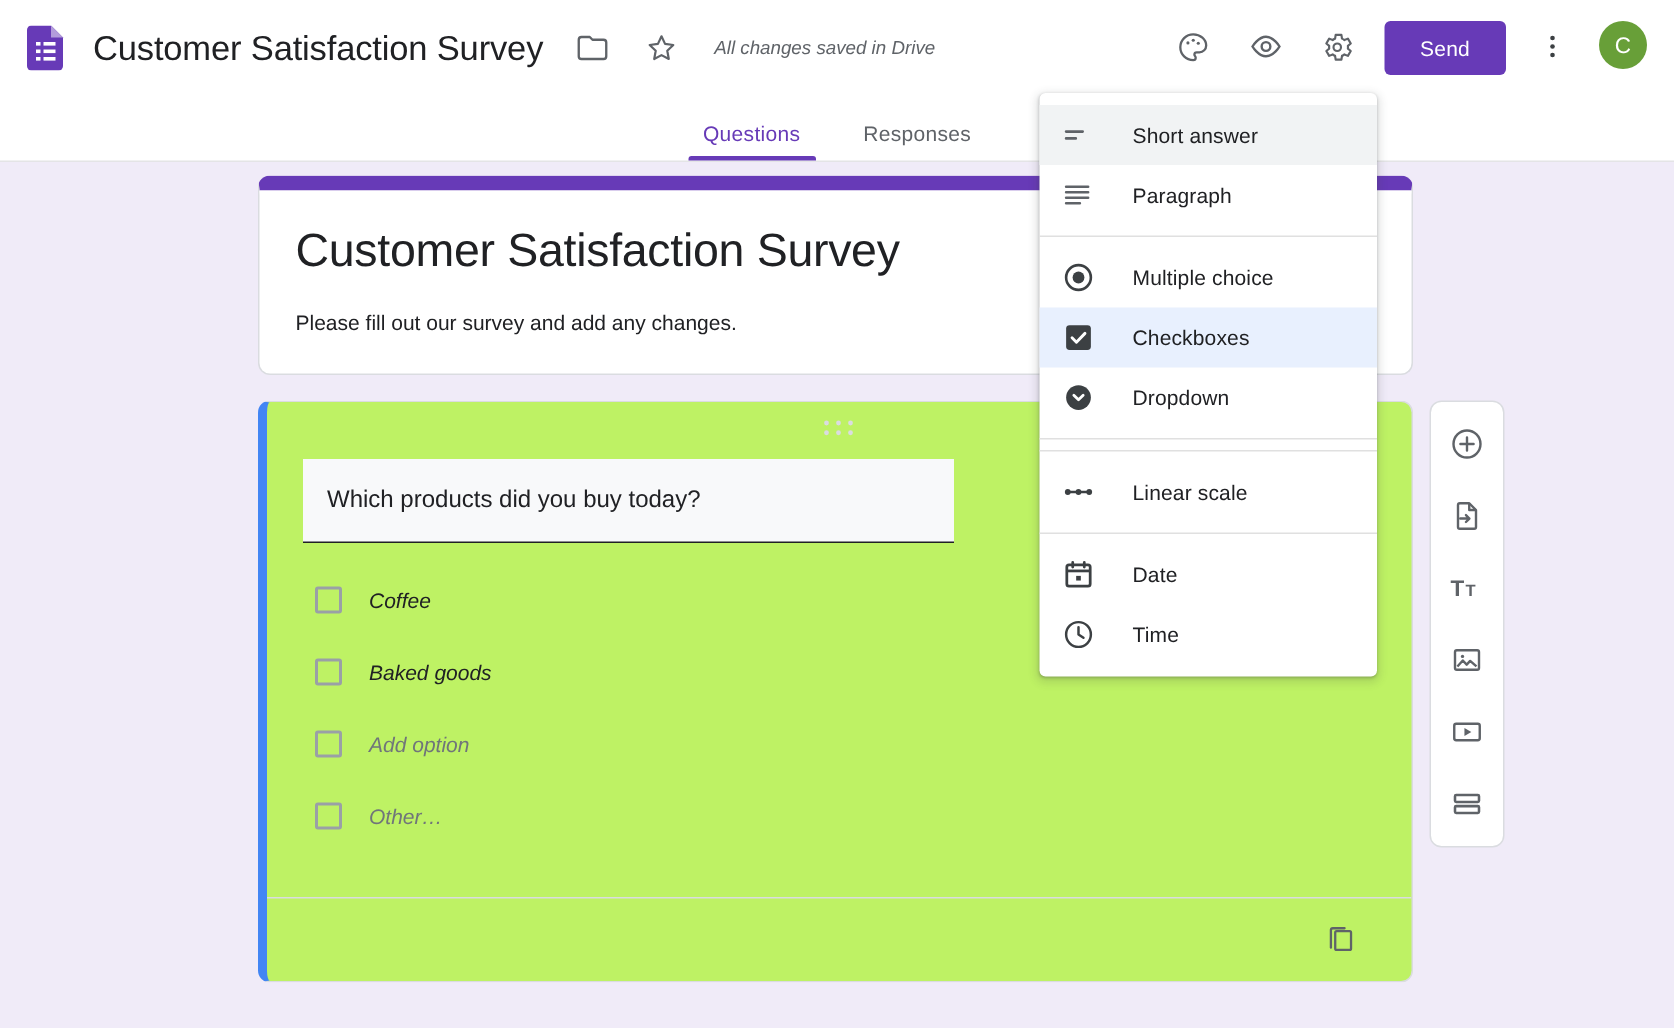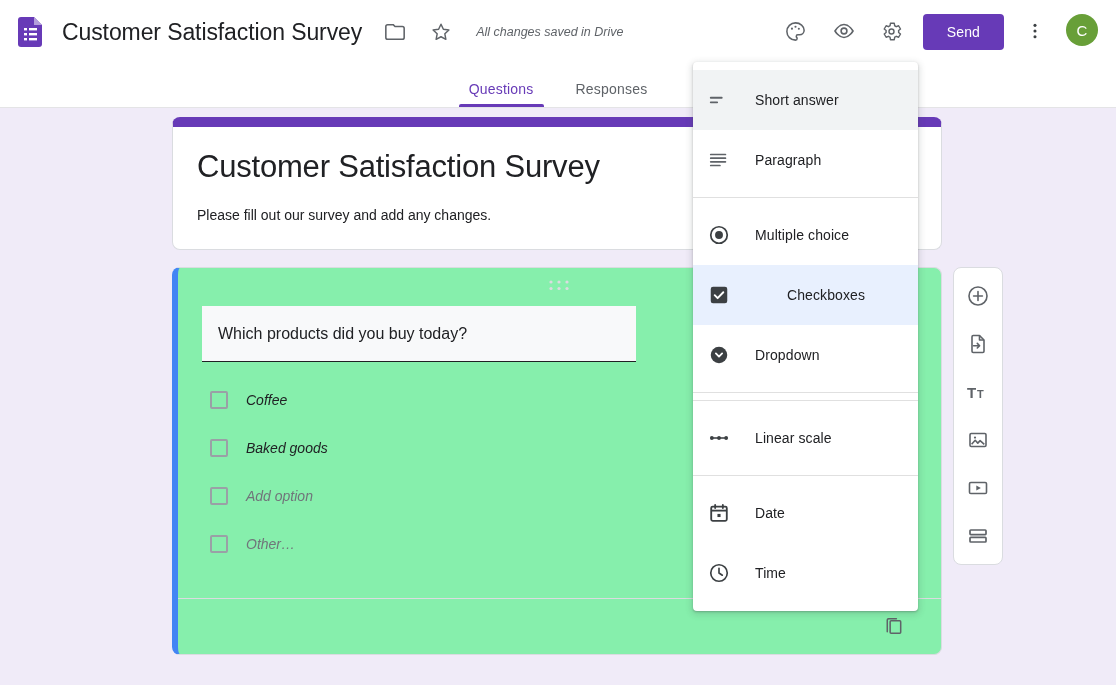--- a/index.html
+++ b/index.html
@@ -74,21 +74,21 @@
     position: absolute; left: 172px; top: 8px; width: 770px;
     background: #fff; border-radius: 8px; border: 1px solid #dadce0;
     border-top: 10px solid #673ab7; overflow: hidden;
   }
   .header-card-inner { padding: 22px 24px 26px 24px; }
   .form-title { font-size: 31px; color: #202124; letter-spacing: -0.2px; }
   .form-desc { font-size: 14px; color: #202124; margin-top: 22px; }
 
   .question-card {
     position: absolute; left: 172px; top: 158px; width: 770px; height: 388px;
-    background: #86efac; border-radius: 8px; border: 1px solid #dadce0;
+    background: #bef264; border-radius: 8px; border: 1px solid #dadce0;
     border-left: 6px solid #4285f4; overflow: hidden;
   }
   .drag-handle {
     position: absolute; left: 50%; transform: translateX(-50%);
     top: 10px; width: 28px; height: 14px; cursor: grab;
   }
   .q-body { padding: 38px 24px 0 24px; }
   .q-title-field {
     background: #f8f9fa; border-bottom: 1px solid #202124;
     height: 56px; display: flex; align-items: center;
@@ -122,32 +122,32 @@
   .side-toolbar .icon-btn { width: 40px; height: 40px; }
 
   
   .type-menu {
     position: absolute; left: 693px; top: 62px; width: 225px;
     background: #fff; border-radius: 4px;
     box-shadow: 0 2px 6px 2px rgba(60,64,67,.15), 0 1px 2px rgba(60,64,67,.3);
     padding: 8px 0 8px 0; z-index: 20;
   }
   .menu-item {
-    display: flex; align-items: center; height: 60px;
+    display: flex; align-items: center; height: 40px;
     padding-left: 14px; cursor: pointer;
   }
   .menu-item .mi-icon {
     width: 24px; height: 24px; display: flex; align-items: center;
     justify-content: center; flex: 0 0 auto;
   }
   .menu-item .mi-label {
     font-size: 14px; color: #202124; margin-left: 24px; letter-spacing: 0.1px;
   }
   .menu-item.hovered { background: #f1f3f4; }
-  .menu-item.selected { background: #e8f0fe; gap: 32px; }
+  .menu-item.selected { background: #e8f0fe; }
   .menu-sep { height: 1px; background: #e0e0e0; margin: 7px 0; }
 </style>
 </head>
 <body>
 
 <div id="root">
 
   <div class="topbar">
 
     <svg class="forms-logo" viewBox="0 0 26 30">

